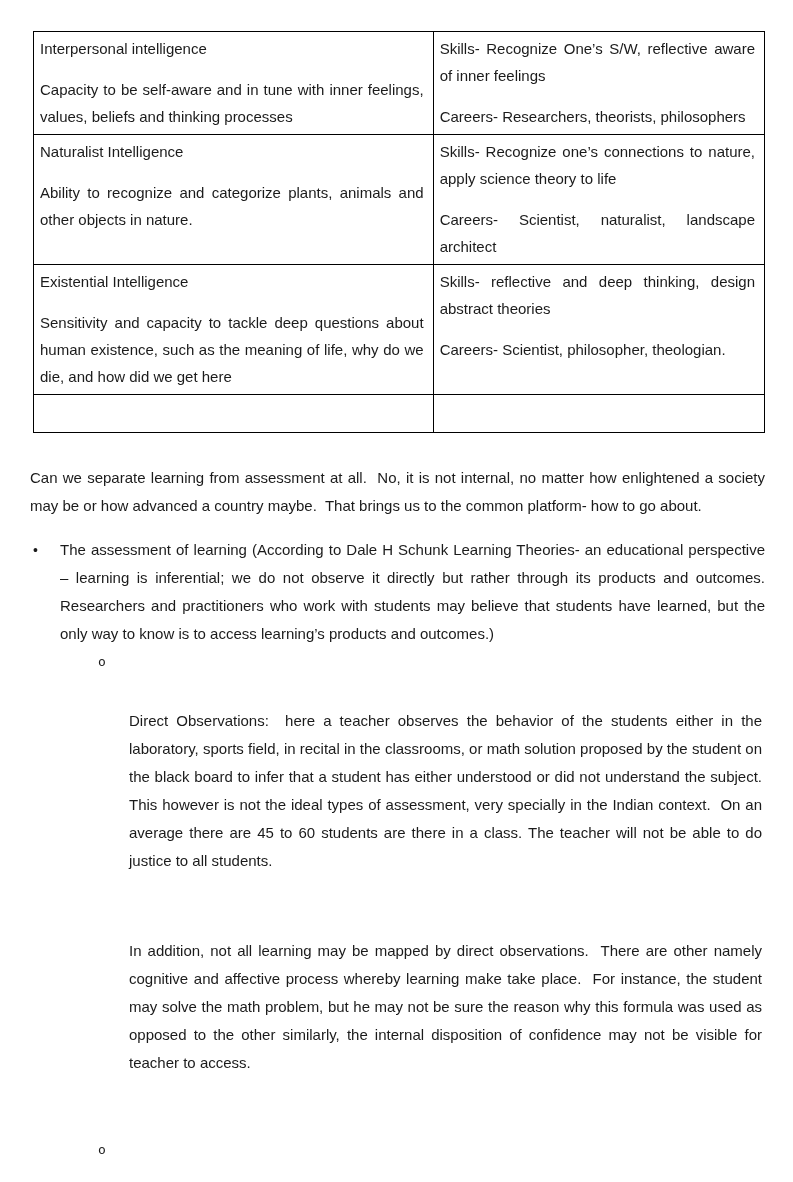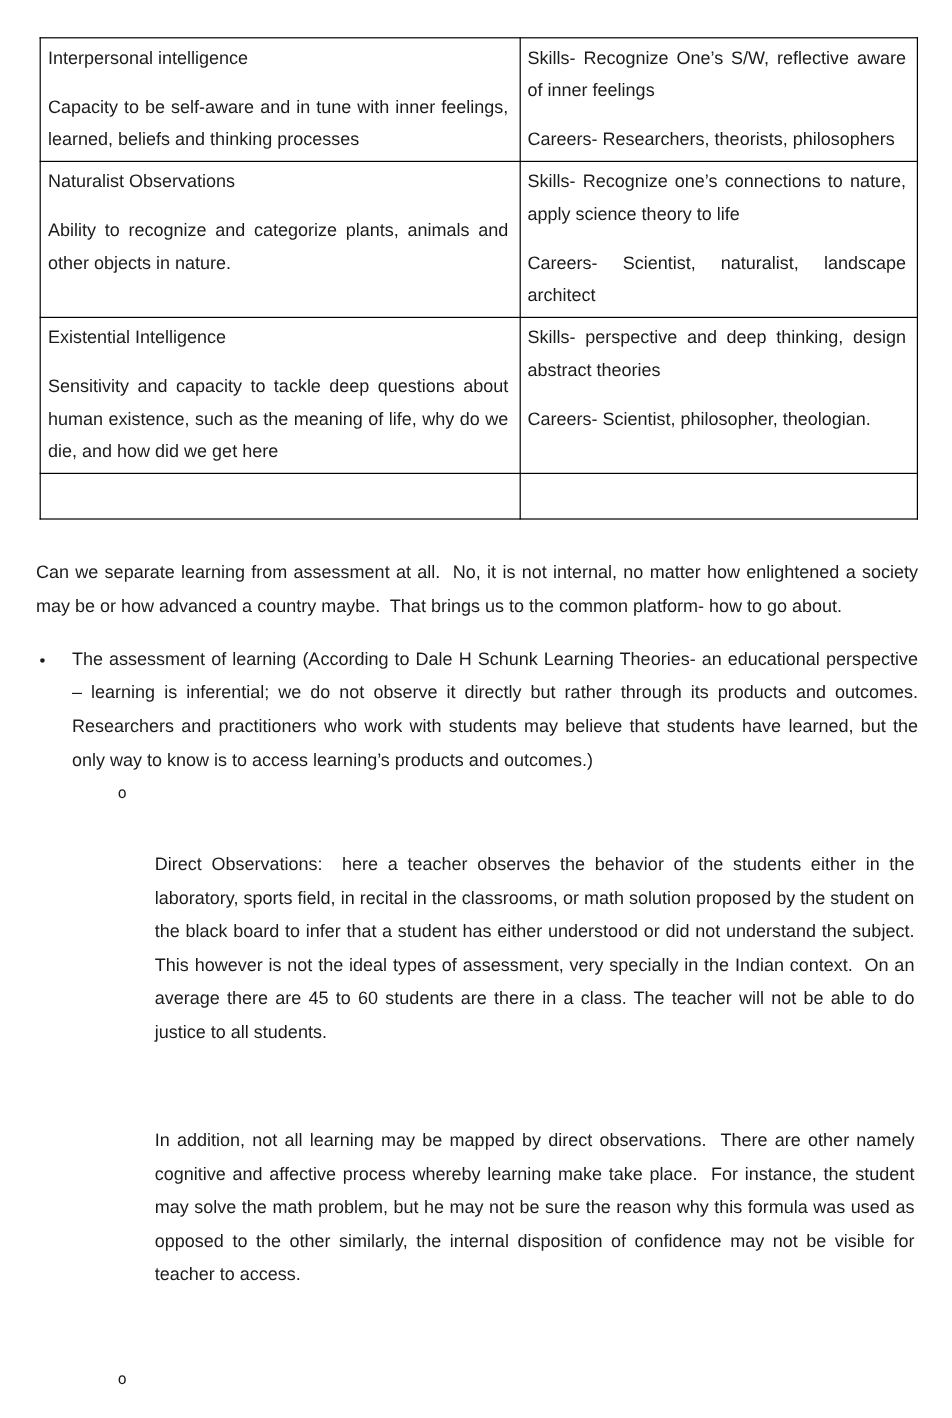--- a/index.html
+++ b/index.html
@@ -80,44 +80,44 @@
 </head>
 <body>
 
 <div class="page">
 
   <table class="doc-table">
     <tbody>
       <tr class="row-0">
         <td class="col-left">
           <p class="cell-para">Interpersonal intelligence</p>
-          <p class="cell-para">Capacity to be self-aware and in tune with inner feelings, learned, beliefs and thinking processes</p>
+          <p class="cell-para">Capacity to be self-aware and in tune with inner feelings, values, beliefs and thinking processes</p>
         </td>
         <td class="col-right">
           <p class="cell-para">Skills- Recognize One’s S/W, reflective aware of inner feelings</p>
           <p class="cell-para">Careers- Researchers, theorists, philosophers</p>
         </td>
       </tr>
       <tr class="row-1">
         <td class="col-left">
-          <p class="cell-para">Naturalist Observations</p>
+          <p class="cell-para">Naturalist Intelligence</p>
           <p class="cell-para">Ability to recognize and categorize plants, animals and other objects in nature.</p>
         </td>
         <td class="col-right">
           <p class="cell-para">Skills- Recognize one’s connections to nature, apply science theory to life</p>
           <p class="cell-para">Careers- Scientist, naturalist, landscape architect</p>
         </td>
       </tr>
       <tr class="row-2">
         <td class="col-left">
           <p class="cell-para">Existential Intelligence</p>
           <p class="cell-para">Sensitivity and capacity to tackle deep questions about human existence, such as the meaning of life, why do we die, and how did we get here</p>
         </td>
         <td class="col-right">
-          <p class="cell-para">Skills- perspective and deep thinking, design abstract theories</p>
+          <p class="cell-para">Skills- reflective and deep thinking, design abstract theories</p>
           <p class="cell-para">Careers- Scientist, philosopher, theologian.</p>
         </td>
       </tr>
       <tr class="row-3">
         <td class="col-left"></td>
         <td class="col-right"></td>
       </tr>
     </tbody>
   </table>
 

